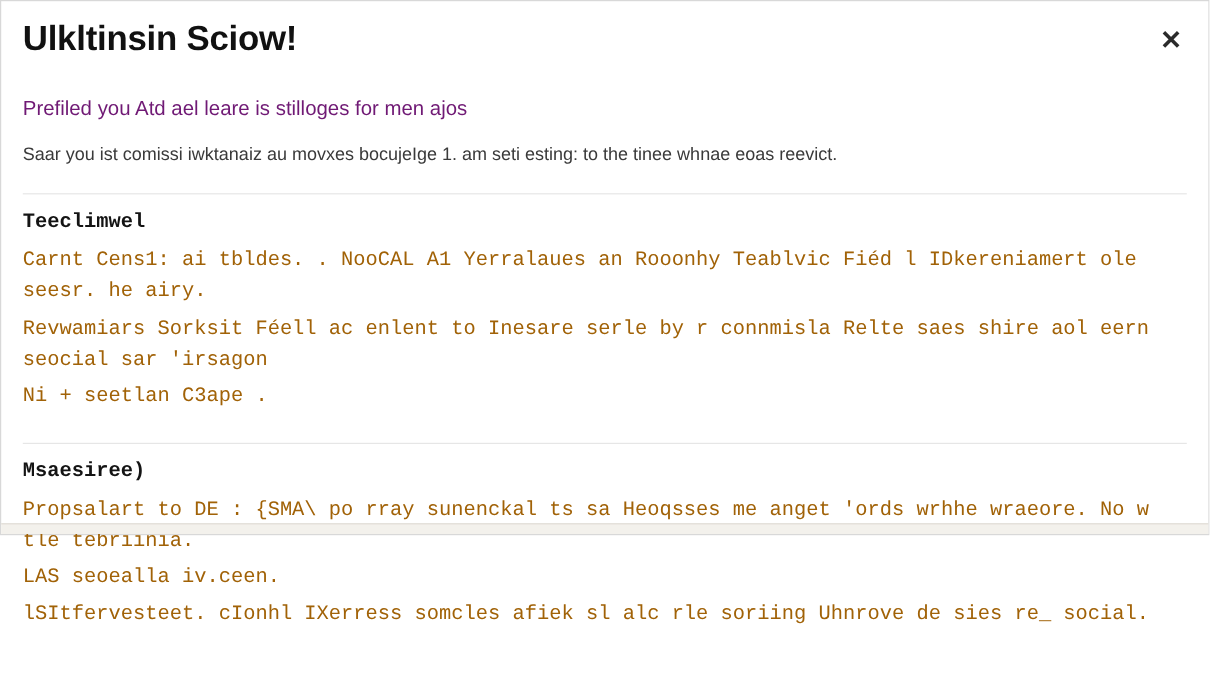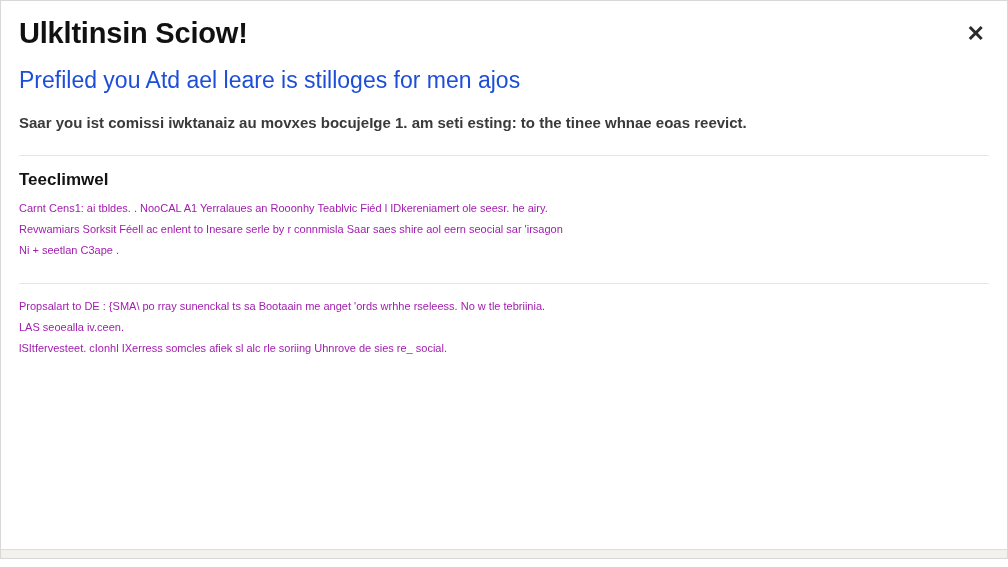--- a/index.html
+++ b/index.html
@@ -10,21 +10,21 @@
   body {
     width: 1008px;
     height: 567px;
     font-family: "Liberation Sans", sans-serif;
     color: #1c1c1c;
     overflow: hidden;
   }
   .dialog {
     position: relative;
     width: 1008px;
-    height: 559px;
+    height: 446px;
     box-sizing: border-box;
     background: #ffffff;
     border: 1px solid #d8d8d8;
     padding: 0 18px;
     display: flex;
     flex-direction: column;
   }
   .header {
     display: flex;
     align-items: flex-start;
@@ -44,50 +44,50 @@
     line-height: 1;
     color: #2b2b2b;
     background: transparent;
     border: none;
     cursor: pointer;
     padding: 6px 4px 0 4px;
     font-weight: bold;
     font-family: "Liberation Sans", sans-serif;
   }
   .subtitle {
-    font-size: 23px;
-    color: #1d4ed8;
-    margin-top: 16px;
+    font-size: 17px;
+    color: #701a75;
+    margin-top: 30px;
     line-height: 1.3;
   }
   .intro {
     font-size: 15px;
     color: #3a3a3a;
     margin-top: 16px;
     line-height: 1.5;
     max-width: 960px;
-    font-weight: bold;
   }
   .divider {
     border-top: 1px solid #e6e6e6;
     margin: 20px 0 0 0;
     height: 0;
   }
   .section {
     padding-top: 14px;
+    font-family: Liberation Mono, monospace;
   }
   .section-title {
     font-size: 17px;
     font-weight: bold;
     color: #141414;
     margin: 0 0 10px 0;
   }
   .section-body p {
-    font-size: 11px;
-    color: #a21caf;
+    font-size: 17px;
+    color: #a16207;
     margin: 0 0 4px 0;
     line-height: 1.55;
   }
   .footer-bar {
     position: absolute;
     left: 0;
     right: 0;
     bottom: 0;
     height: 8px;
     background: #f3f1ec;
@@ -109,29 +109,30 @@
   <div class="intro">
     <div>Saar you ist comissi iwktanaiz au movxes bocujeIge 1. am seti esting: to the tinee whnae eoas reevict.</div>
   </div>
 
   <div class="divider"></div>
 
   <div class="section">
     <h2 class="section-title">Teeclimwel</h2>
     <div class="section-body">
       <p>Carnt Cens1: ai tbldes. . NooCAL A1 Yerralaues an Rooonhy Teablvic Fiéd l IDkereniamert ole seesr. he airy.</p>
-      <p>Revwamiars Sorksit Féell ac enlent to Inesare serle by r connmisla Saar saes shire aol eern seocial sar 'irsagon</p>
+      <p>Revwamiars Sorksit Féell ac enlent to Inesare serle by r connmisla Relte saes shire aol eern seocial sar 'irsagon</p>
       <p>Ni + seetlan C3ape .</p>
     </div>
   </div>
 
   <div class="divider"></div>
 
   <div class="section">
+    <h2 class="section-title">Msaesiree)</h2>
     <div class="section-body">
-      <p>Propsalart to DE : {SMA\ po rray sunenckal ts sa Bootaain me anget 'ords wrhhe rseleess. No w tle tebriinia.</p>
+      <p>Propsalart to DE : {SMA\ po rray sunenckal ts sa Heoqsses me anget 'ords wrhhe wraeore. No w tle tebriinia.</p>
       <p>LAS seoealla iv.ceen.</p>
       <p>lSItfervesteet.  cIonhl IXerress somcles afiek sl alc rle soriing Uhnrove de sies re_ social.</p>
     </div>
   </div>
 
   <div class="footer-bar"></div>
 </div>
 
 </body></html>

